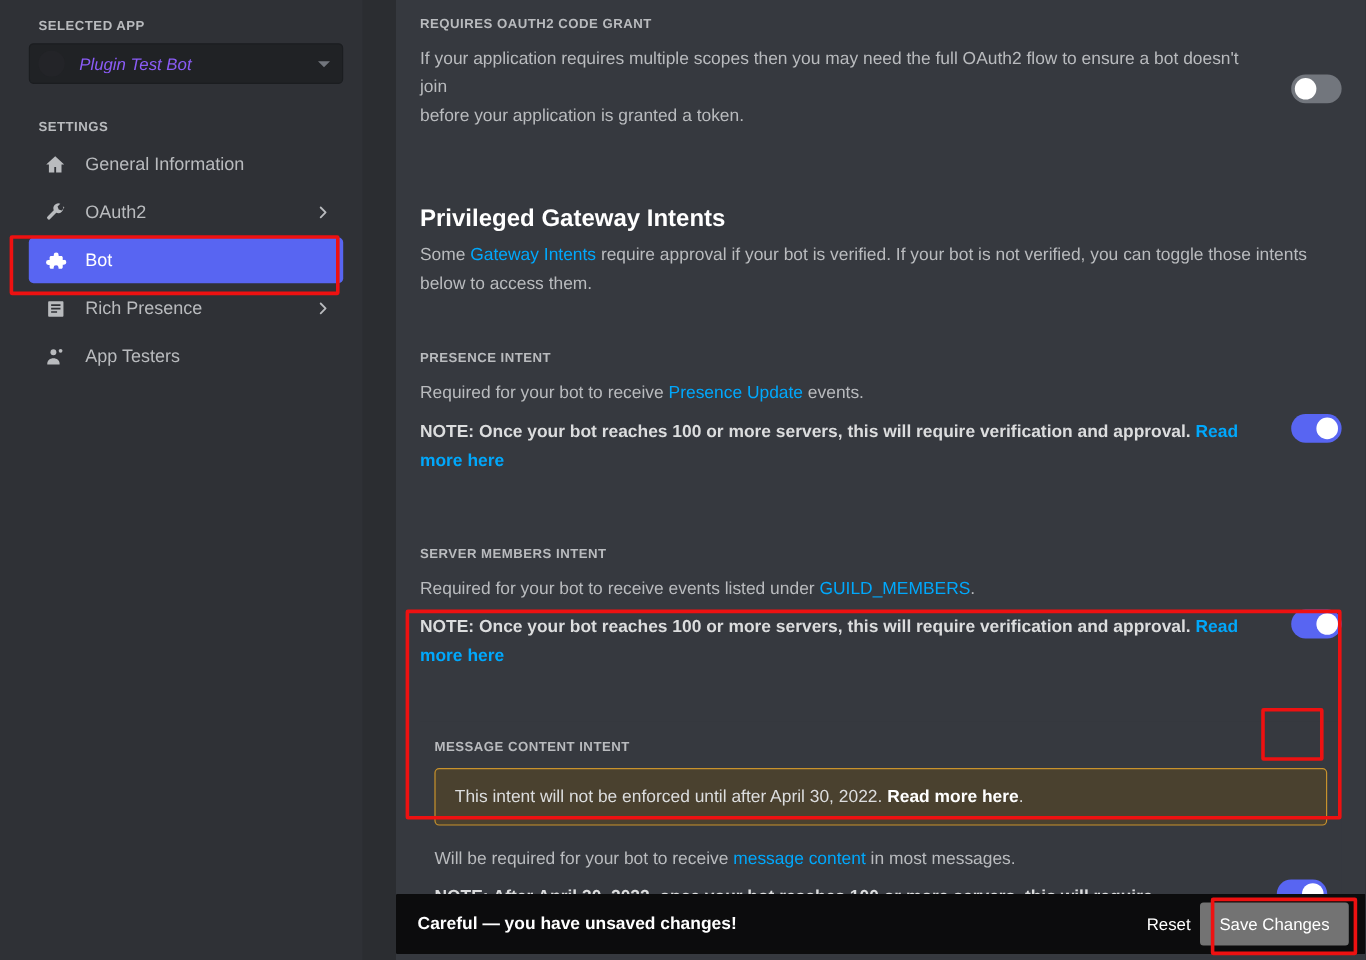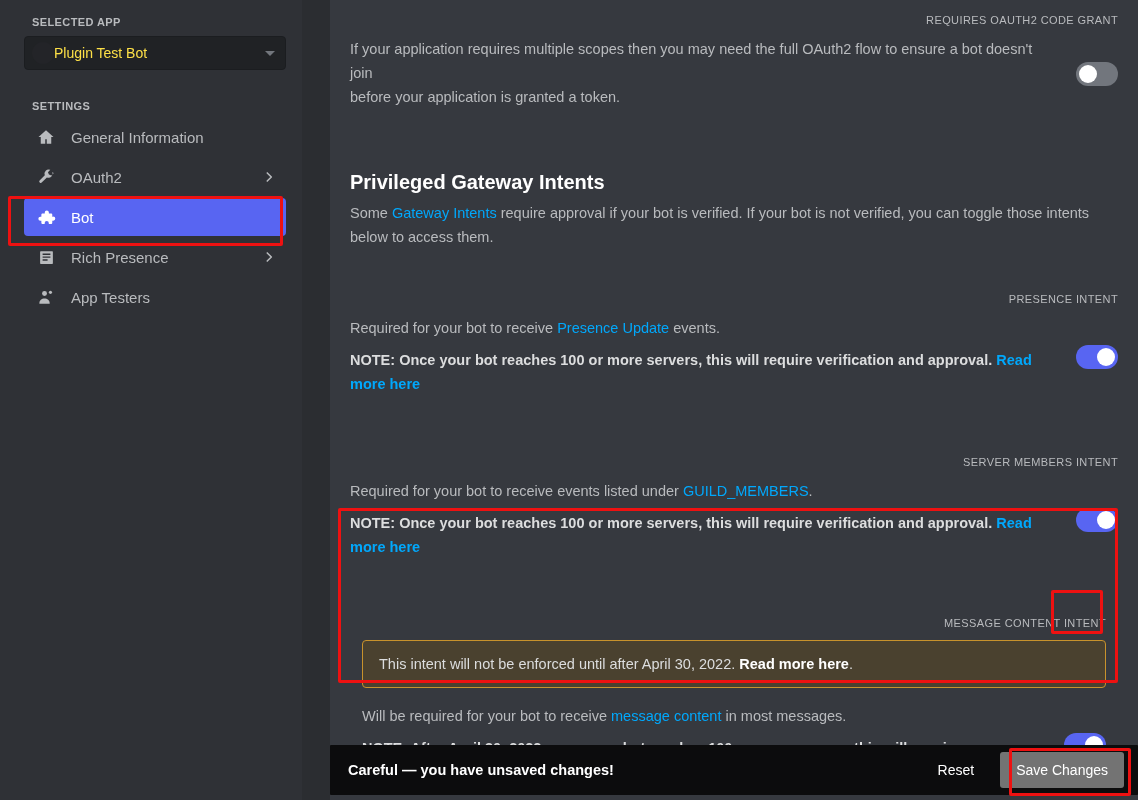--- a/index.html
+++ b/index.html
@@ -46,25 +46,27 @@
     cursor: pointer;
   }
   .app-avatar {
     width: 22px; height: 22px;
     border-radius: 50%;
     background: #232428;
     flex: 0 0 22px;
   }
   .app-name {
     flex: 1;
+    margin-left: 12px;
     font-size: 14px;
-    color: #fde047;
+    color: #8b5cf6;
     white-space: nowrap;
     overflow: hidden;
     text-overflow: ellipsis;
+    font-style: italic;
   }
   .caret {
     width: 0; height: 0;
     border-left: 5px solid transparent;
     border-right: 5px solid transparent;
     border-top: 5px solid #72767d;
     flex: 0 0 auto;
   }
   .settings-label {
     font-size: 11px;
@@ -128,26 +130,25 @@
     flex: 1;
     height: 800px;
     background: #36393f;
     padding: 14px 20px 0 20px;
     position: relative;
     overflow: hidden;
   }
 
   .field-label {
     font-size: 11px;
-    font-weight: normal;
+    font-weight: bold;
     letter-spacing: 0.4px;
     color: #b9bbbe;
     text-transform: uppercase;
     margin-bottom: 11px;
-    text-align: right;
   }
   .row {
     display: flex;
     align-items: center;
   }
   .row-text { flex: 1; padding-right: 24px; }
   .body-text {
     font-size: 14.5px;
     line-height: 24px;
     color: #b9bbbe;
@@ -237,21 +238,20 @@
   }
   .save-msg {
     flex: 1;
     font-size: 14.5px;
     font-weight: bold;
     color: #ffffff;
   }
   .reset-btn {
     font-size: 14px;
     color: #ffffff;
-    margin-right: 18px;
     cursor: pointer;
     padding: 6px 8px;
   }
   .save-btn {
     background: #737373;
     color: #ffffff;
     font-size: 14px;
     border: none;
     border-radius: 3px;
     padding: 0 16px;

